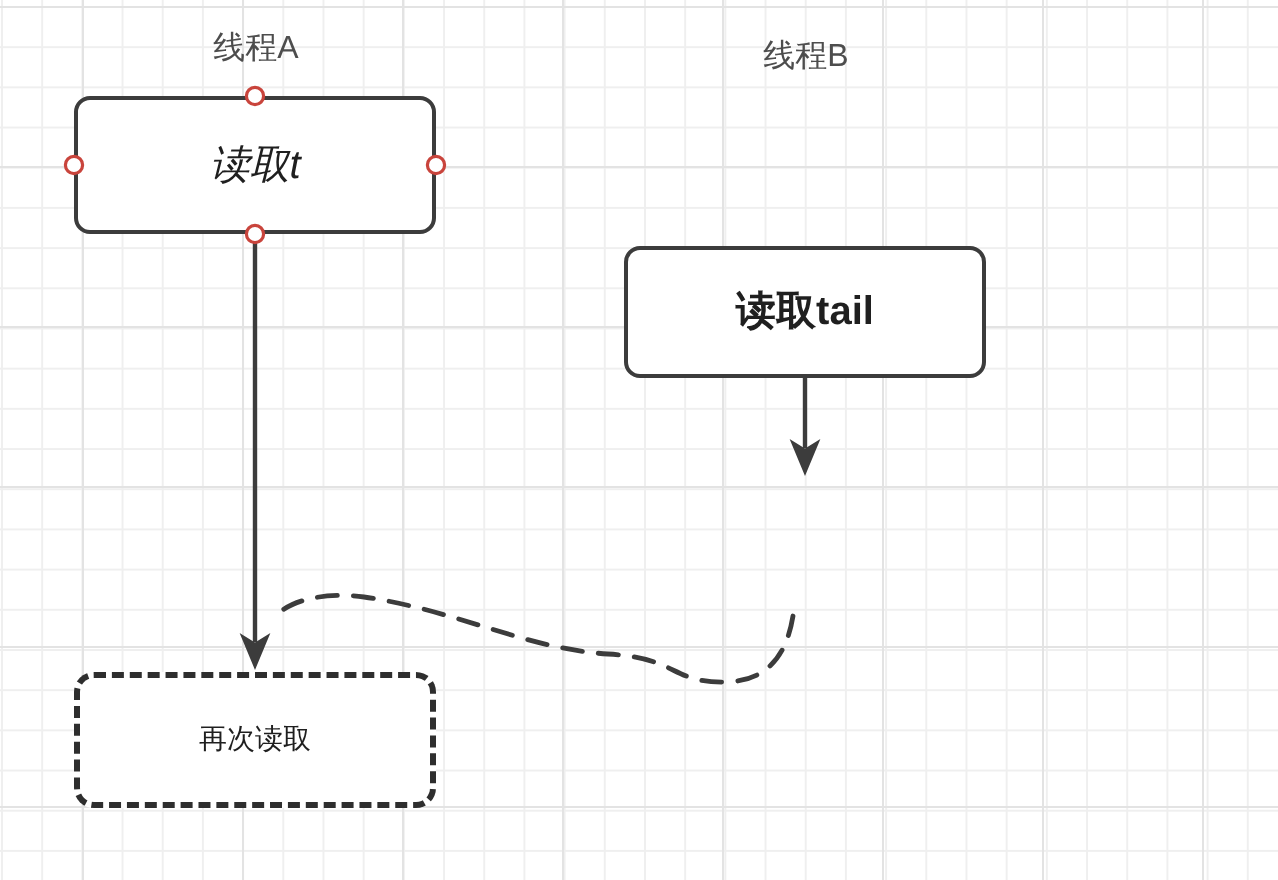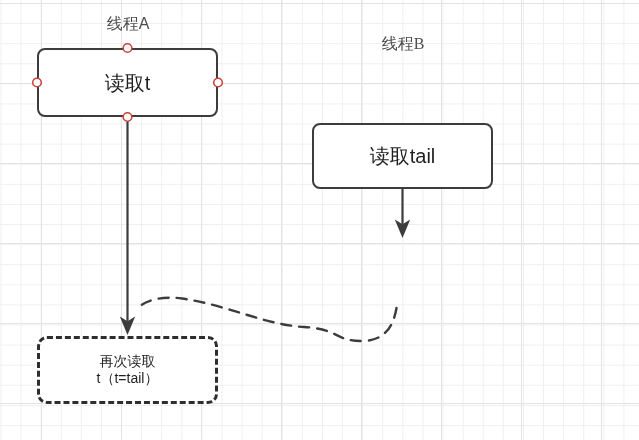--- a/index.html
+++ b/index.html
@@ -23,40 +23,40 @@
   }
   .thread-label {
     position: absolute;
     width: 140px;
     text-align: center;
     font-size: 16px;
     color: #4d4d4d;
     white-space: nowrap;
   }
   #label-a { left: 58px; top: 14px; }
-  #label-b { left: 333px; top: 34px; font-family: Liberation Serif, serif; }
+  #label-b { left: 333px; top: 18px; }
 
   .node {
     position: absolute;
     box-sizing: border-box;
     background: #ffffff;
     border: 2.5px solid #3c3c3c;
     border-radius: 8px;
     display: flex;
     flex-direction: column;
     align-items: center;
     justify-content: center;
     font-size: 20px;
     color: #1f1f1f;
     text-align: center;
     line-height: 1.2;
     z-index: 2;
   }
-  #node-read-t    { left: 37px;  top: 48px;  width: 181px; height: 69px; }
-  #node-read-tail { left: 312px; top: 123px; width: 181px; height: 66px; }
+  #node-read-t    { left: 37px;  top: 48px;  width: 181px; height: 69px; font-style: italic; }
+  #node-read-tail { left: 312px; top: 123px; width: 181px; height: 66px; font-weight: bold; }
   #node-modify-tail { left: 312px; top: 240px; width: 181px; height: 67px; }
   #node-reread-t {
     left: 37px; top: 336px; width: 181px; height: 68px;
     border: 3px dashed #2e2e2e;
     border-radius: 10px;
     font-size: 14px;
     line-height: 1.22;
     z-index: 3;
   }
   .edges {
@@ -81,21 +81,20 @@
     <span>读取t</span>
   </div>
 
   <div class="node" id="node-read-tail">
     <span>读取tail</span>
   </div>
 
 
   <div class="node" id="node-reread-t">
     <span>再次读取</span>
-    <span>t（t=tail）</span>
   </div>
 
   <svg class="edges" viewBox="0 0 639 440" xmlns="http://www.w3.org/2000/svg">
 
     <g>
       <line x1="127.5" y1="117" x2="127.5" y2="321" stroke="#3c3c3c" stroke-width="2.2"></line>
       <path d="M127.5 335 L119.8 316.5 L127.5 321.2 L135.2 316.5 Z" fill="#3c3c3c"></path>
     </g>
 
     <g>

